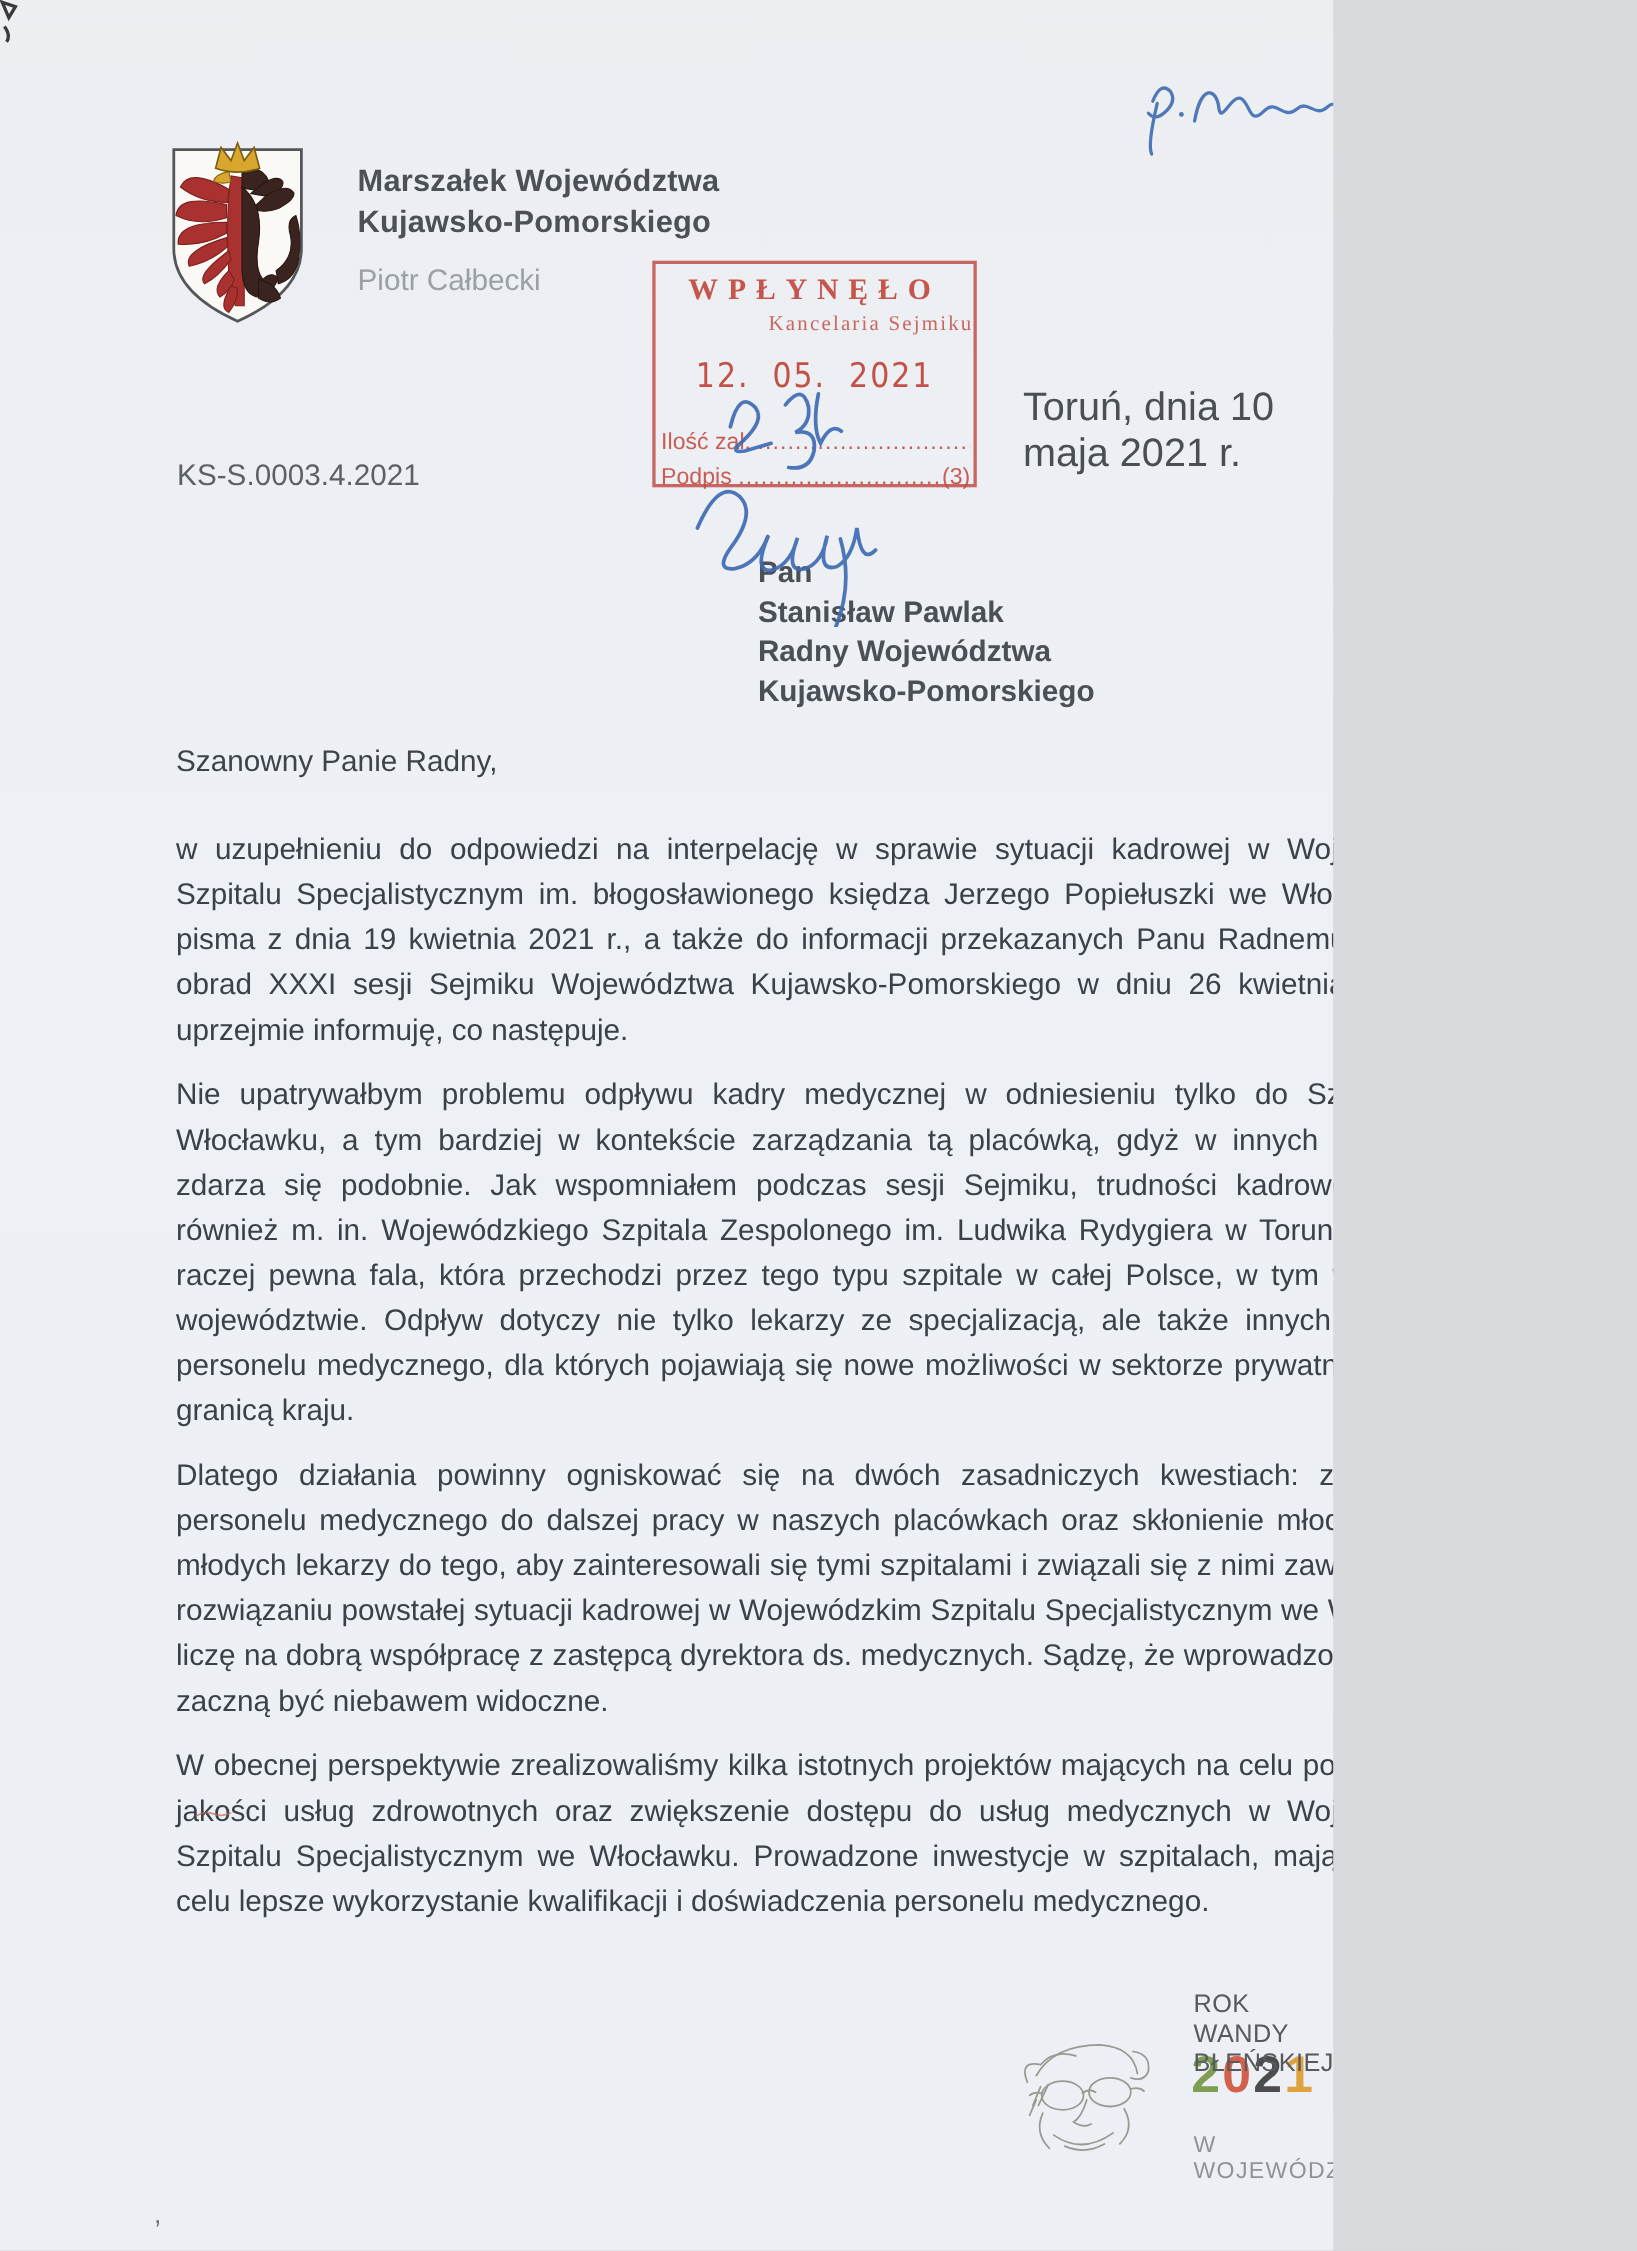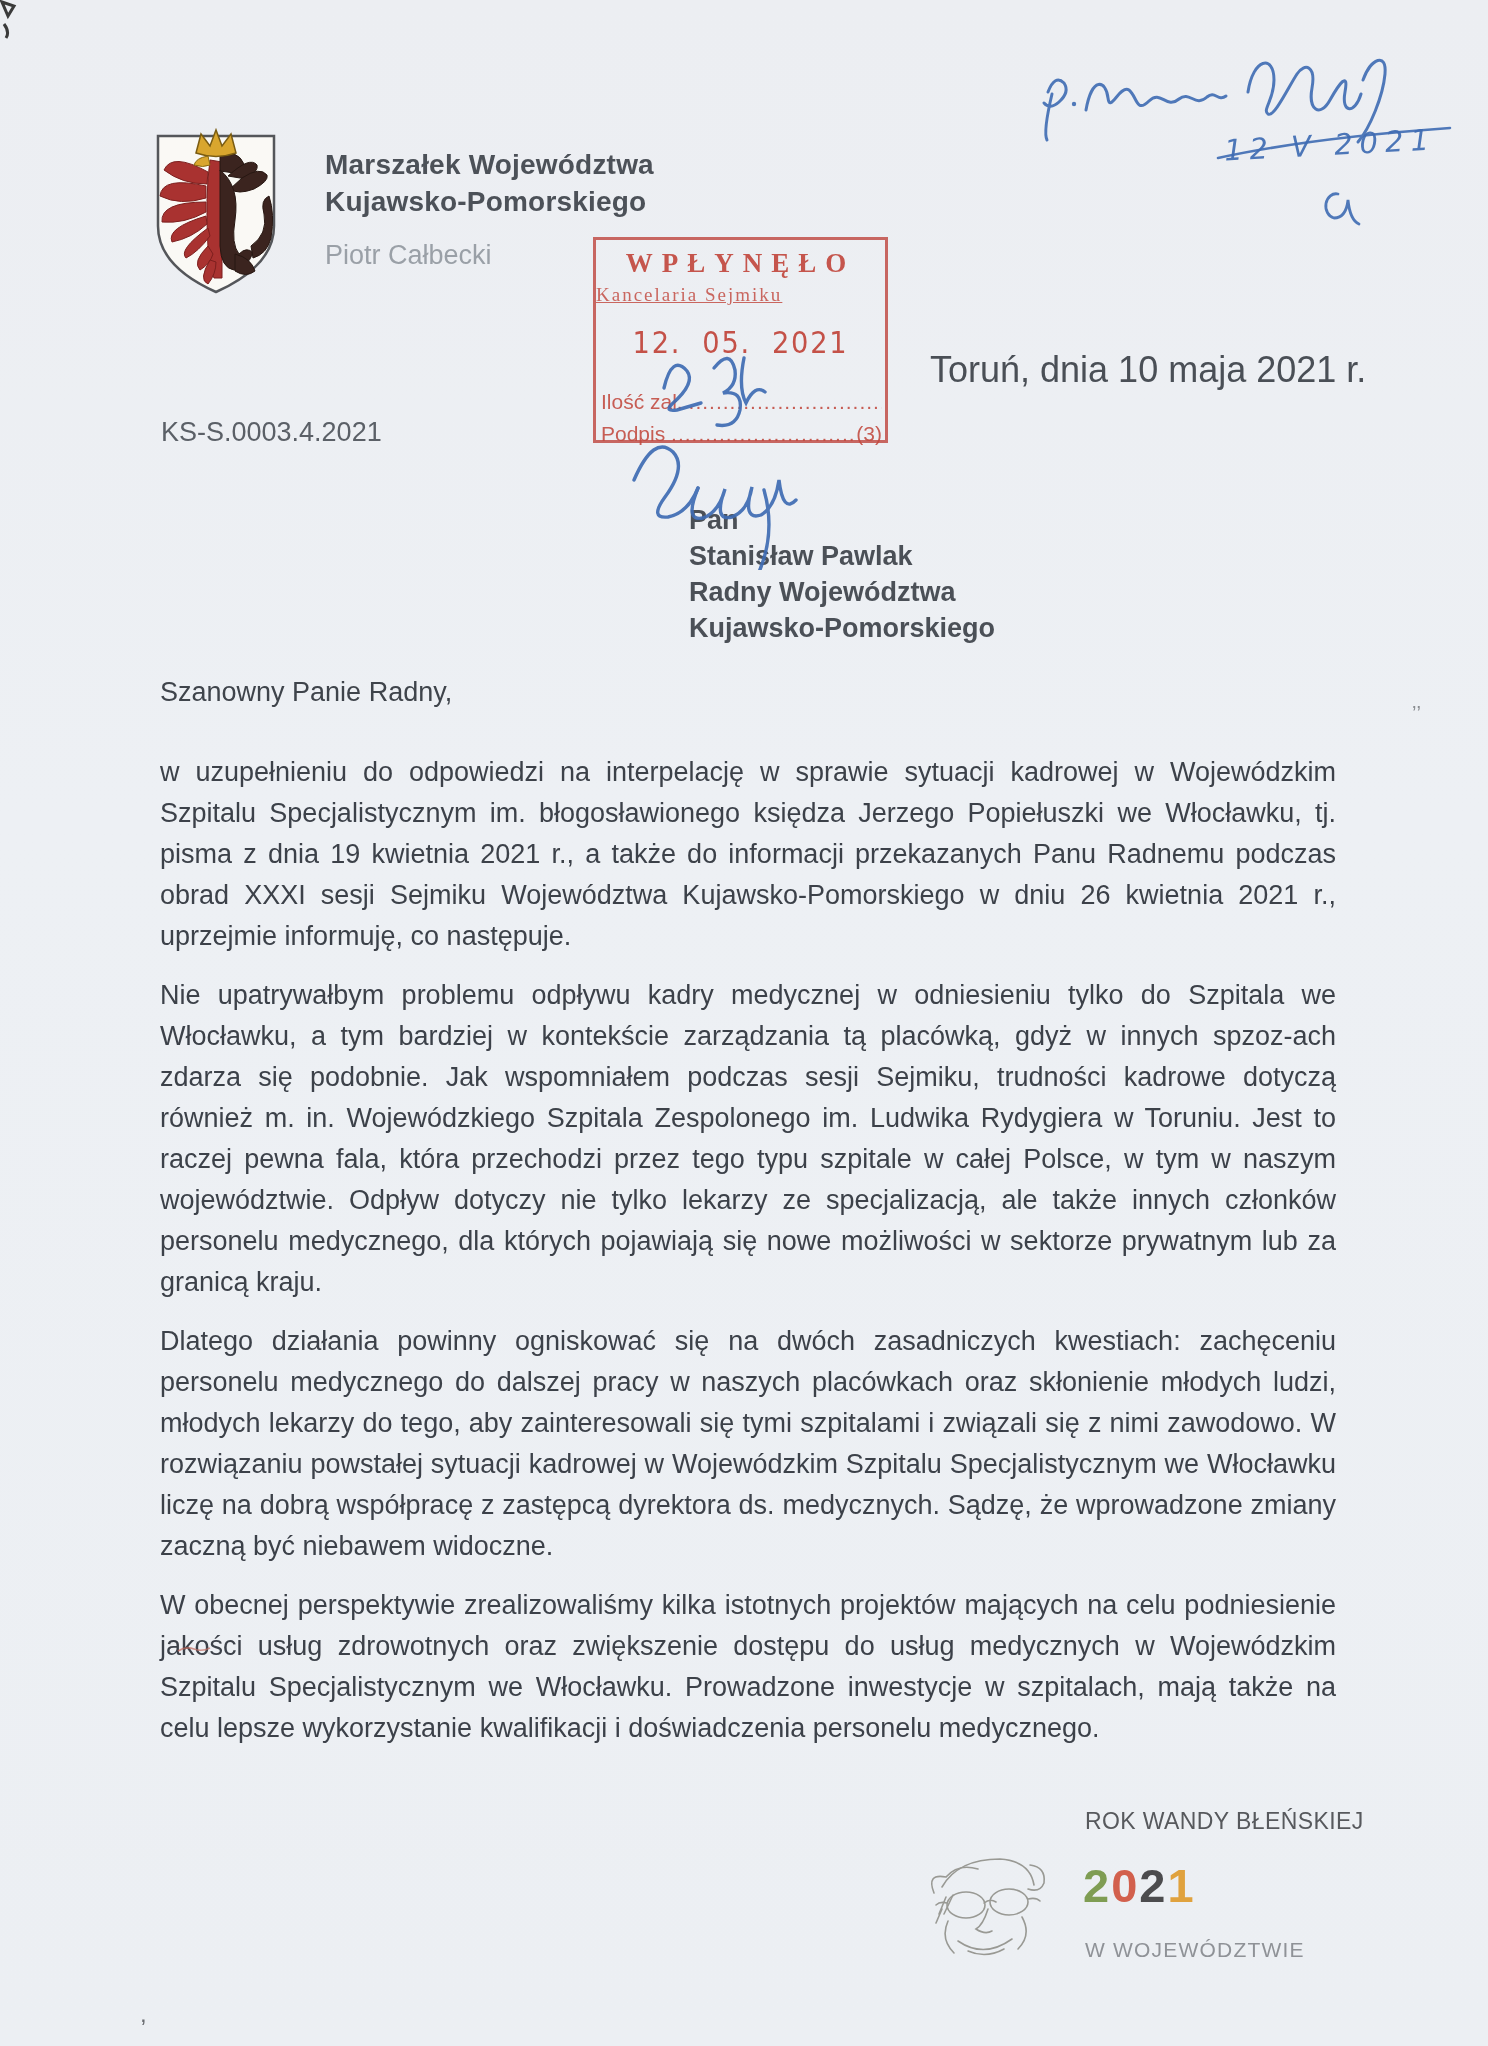--- a/index.html
+++ b/index.html
@@ -1,18 +1,18 @@
 <!DOCTYPE html>
 <html lang="pl"><head>
 <meta charset="utf-8">
 <style>
   html,body{margin:0;padding:0;background:#d8dadd;}
   .page{
     position:relative;
-    width:1488px;height:2046px;
+    width:1212px;height:2046px;
     background:linear-gradient(180deg,#eceef2 0%,#edf0f4 40%,#ecEFf3 100%);
     font-family:"Liberation Sans", sans-serif;
     overflow:hidden;
   }
   
   .coa{position:absolute;left:150px;top:126px;width:132px;height:176px;}
   .org{position:absolute;left:325px;top:146px;line-height:37px;}
   .org .l1,.org .l2{font-size:28px;font-weight:bold;color:#4c5158;letter-spacing:.2px;}
   .org .l3{font-size:27px;color:#9aa0a7;margin-top:17px;}
   
@@ -25,22 +25,22 @@
   }
   
   .stamp{
     position:absolute;left:583px;top:237px;width:289px;height:200px;
     border:3px solid rgba(190,68,60,.8);color:#c2493f;
     font-family:"Liberation Serif", serif;
     margin-left:10px;
   }
   .stamp .t1{position:absolute;top:8px;left:0;right:0;text-align:center;
     font-weight:bold;font-size:27px;letter-spacing:9px;opacity:.92;}
-  .stamp .t2{position:absolute;top:44px;left:0;right:0;text-align:left;
-    font-size:19px;letter-spacing:2px;opacity:.82;text-decoration:underline;}
+  .stamp .t2{position:absolute;top:44px;left:0;right:0;text-align:right;
+    font-size:19px;letter-spacing:2px;opacity:.82;}
   .stamp .dt{position:absolute;top:84px;left:0;right:0;text-align:center;
     font-family:"DejaVu Sans",sans-serif;font-size:31px;letter-spacing:2px;
     word-spacing:12px;transform:scaleX(.88);opacity:.95;}
   .stamp .row{position:absolute;left:5px;right:3px;display:flex;align-items:baseline;
     font-family:"Liberation Sans",sans-serif;font-size:21px;opacity:.88;}
   .stamp .row .dots{flex:1;overflow:hidden;white-space:nowrap;letter-spacing:1px;}
   .stamp .r1{top:150px;}
   .stamp .r2{top:182px;align-items:center;}
   .sig-svg{position:absolute;left:592px;top:330px;width:300px;height:240px;z-index:3;}
   

